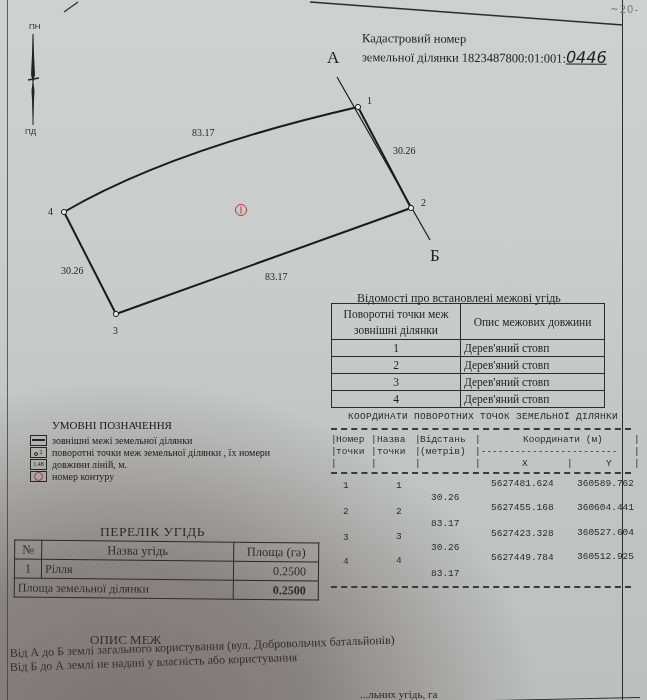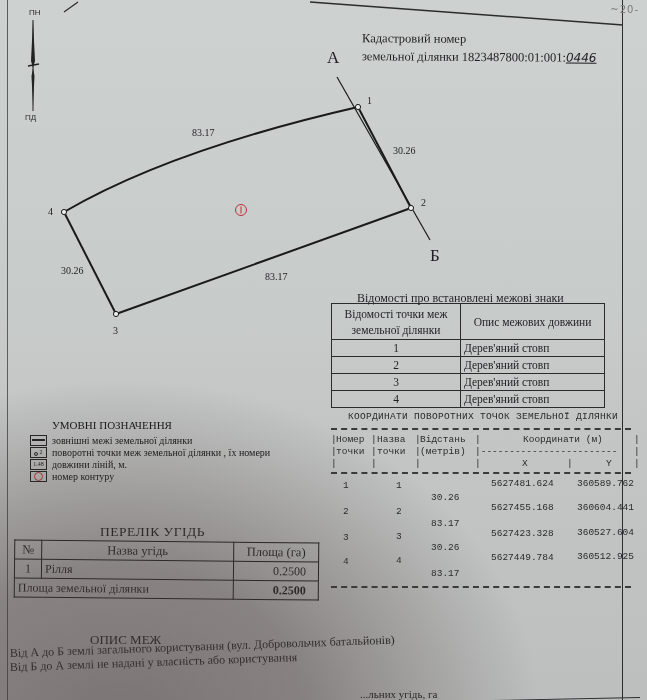--- a/index.html
+++ b/index.html
@@ -43,21 +43,21 @@
       border-right: 1.5px solid #2b2c2e;
       box-sizing: border-box;
     }
     .frame-top {
       position: absolute;
       left: 20px; top: 0;
       width: 610px; height: 30px;
     }
     .north-arrow {
       position: absolute;
-      left: 24px; top: 6px;
+      left: 24px; top: 20px;
       width: 24px; height: 120px; text-align: right;
     }
     .north-arrow .lbl {
       position: absolute;
       font-family: "Liberation Sans", sans-serif;
       font-size: 8px;
       color: #2a2b2d;
     }
     .handwrite-num {
       position: absolute;
@@ -71,21 +71,21 @@
       position: absolute;
       left: 362px; top: 30px;
       font-size: 12.5px;
       line-height: 18px;
       transform: rotate(0.4deg);
     }
     .cad-title .hand {
       font-style: italic;
       text-decoration: underline;
       font-family: "DejaVu Sans", sans-serif;
-      font-size: 12px;
+      font-size: 16px;
     }
     .plan-svg {
       position: absolute;
       left: 0; top: 0;
     }
     .plan-label {
       position: absolute;
       font-size: 10px;
       font-family: "Liberation Serif", serif;
     }
@@ -279,25 +279,25 @@
   <span class="plan-label" style="left:367px; top:95px;">1</span>
   <span class="plan-label" style="left:421px; top:197px;">2</span>
   <span class="plan-label" style="left:113px; top:325px;">3</span>
   <span class="plan-label" style="left:48px; top:206px;">4</span>
 
   <span class="plan-label" style="left:192px; top:127px;">83.17</span>
   <span class="plan-label" style="left:393px; top:145px;">30.26</span>
   <span class="plan-label" style="left:265px; top:271px;">83.17</span>
   <span class="plan-label" style="left:61px; top:265px;">30.26</span>
 
-  <div class="marks-title">Відомості про встановлені межові знаки</div>
+  <div class="marks-title">Відомості про встановлені межові угідь</div>
   <table class="marks">
     <thead>
       <tr>
-        <th>Відомості точки меж земельної ділянки</th>
+        <th>Поворотні точки меж зовнішні ділянки</th>
         <th>Опис межових довжини</th>
       </tr>
     </thead>
     <tbody>
       <tr>
         <td class="num">1</td>
         <td class="desc">Дерев'яний стовп</td>
       </tr>
       <tr>
         <td class="num">2</td>

